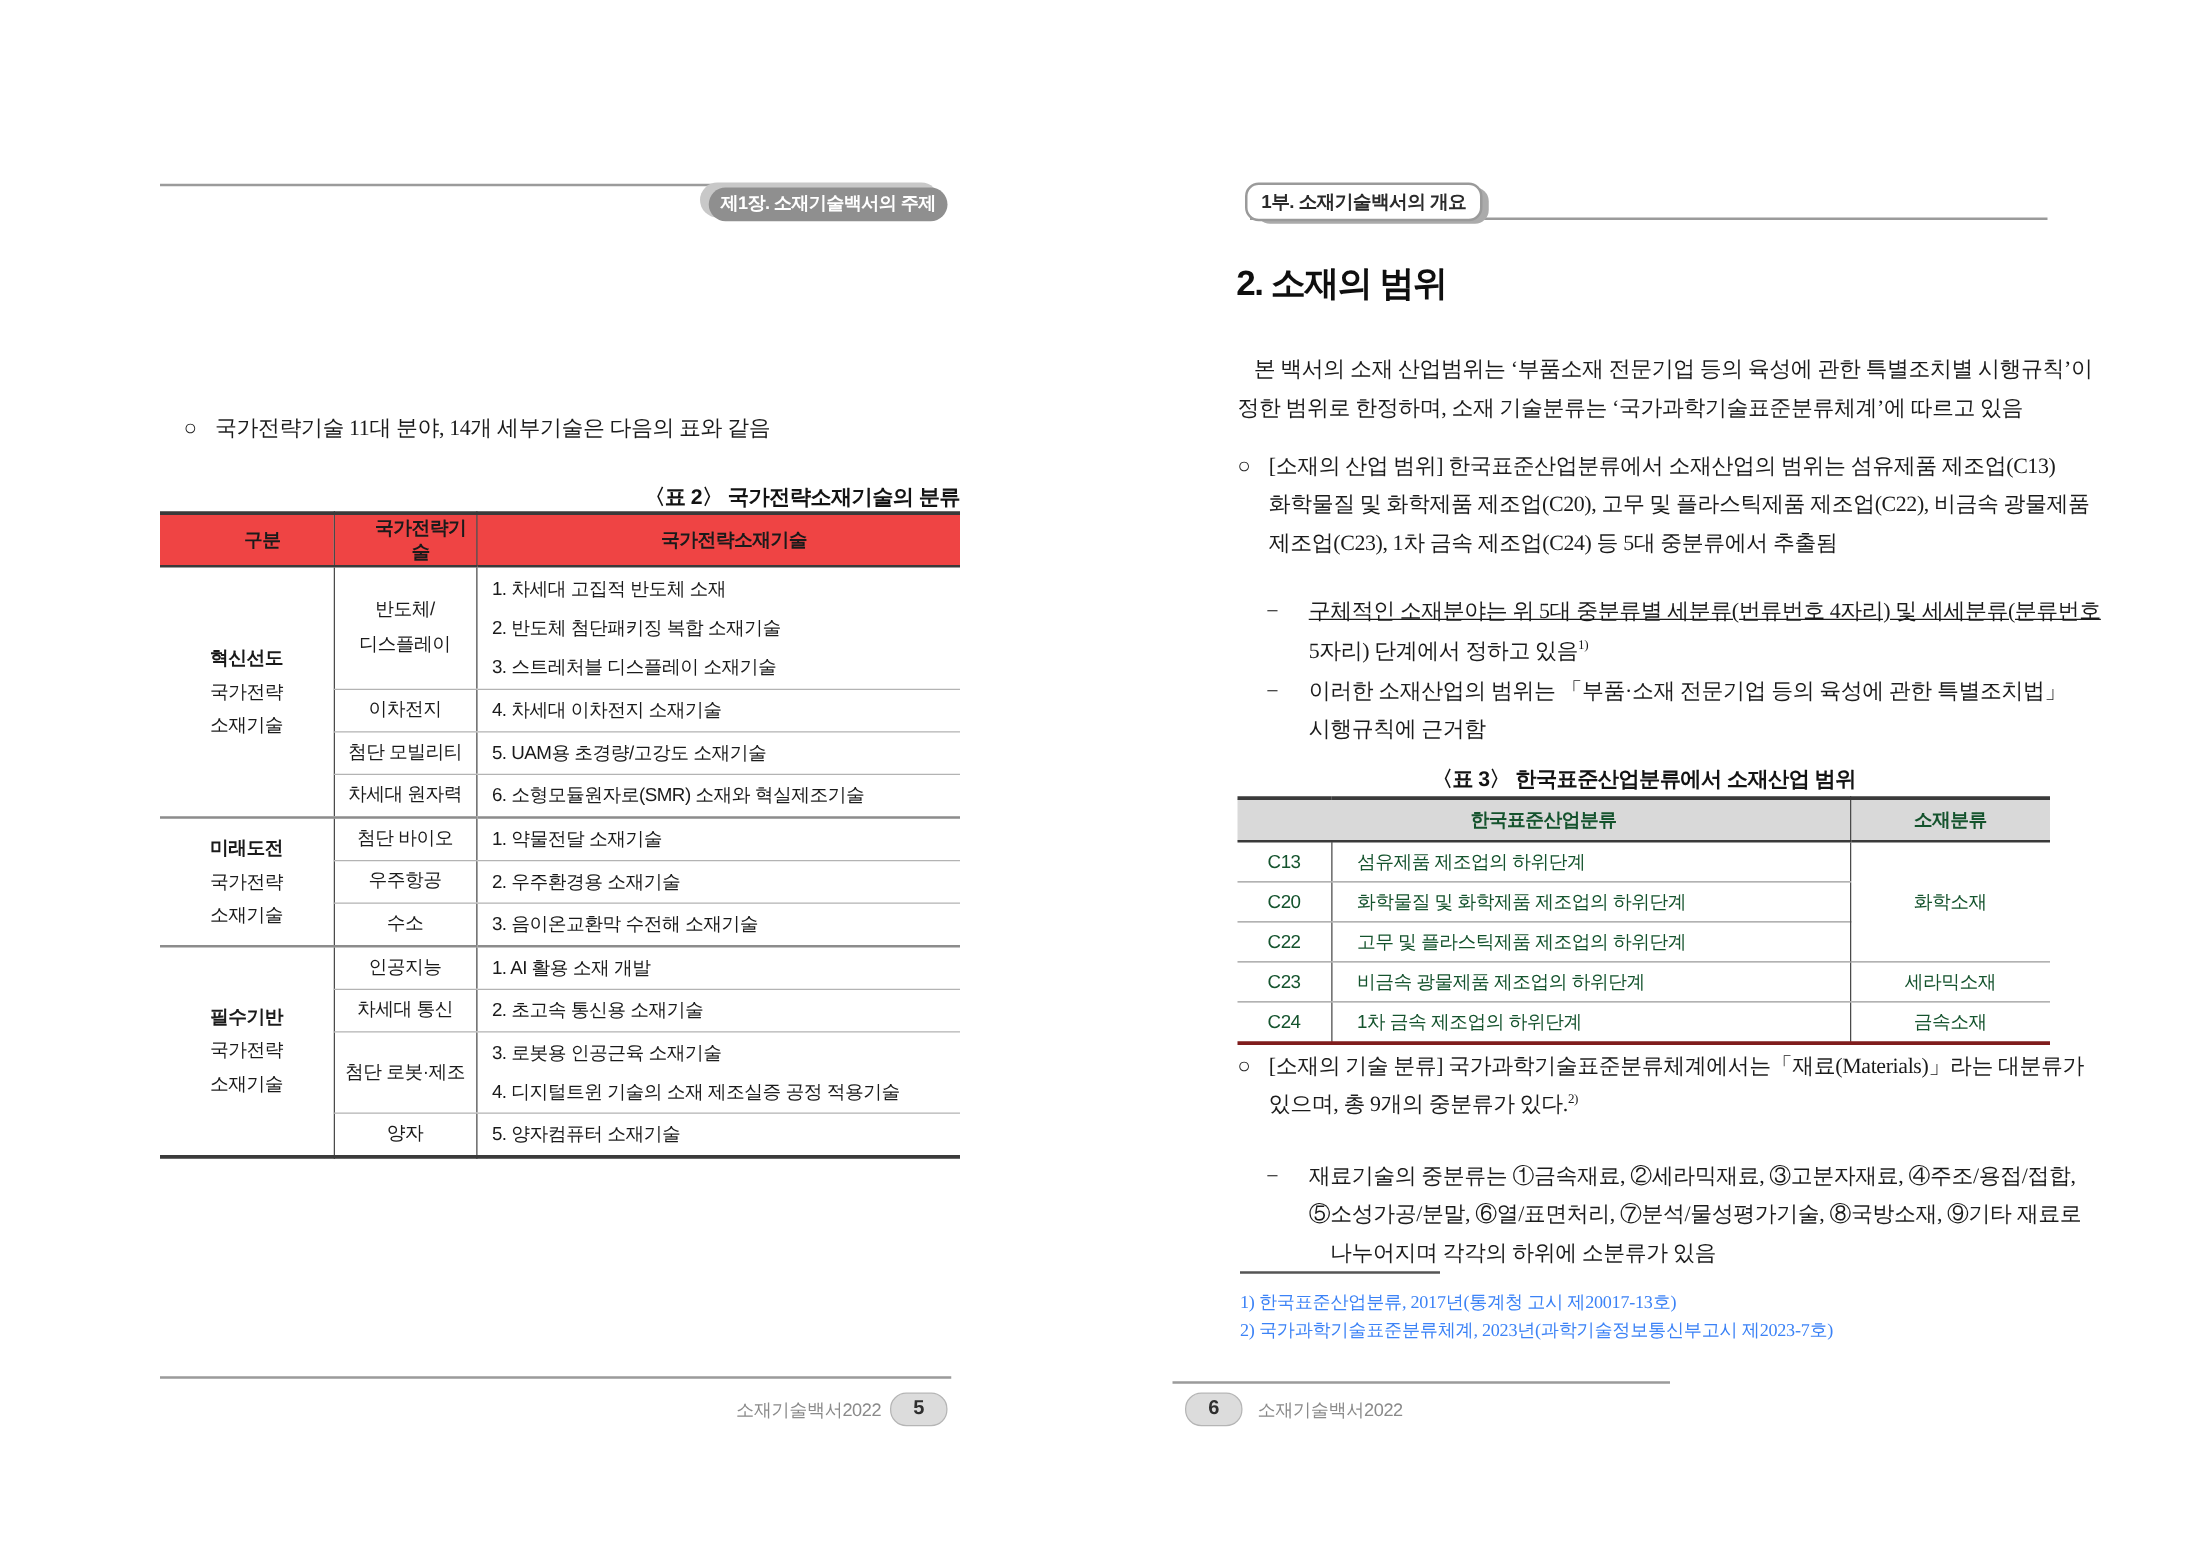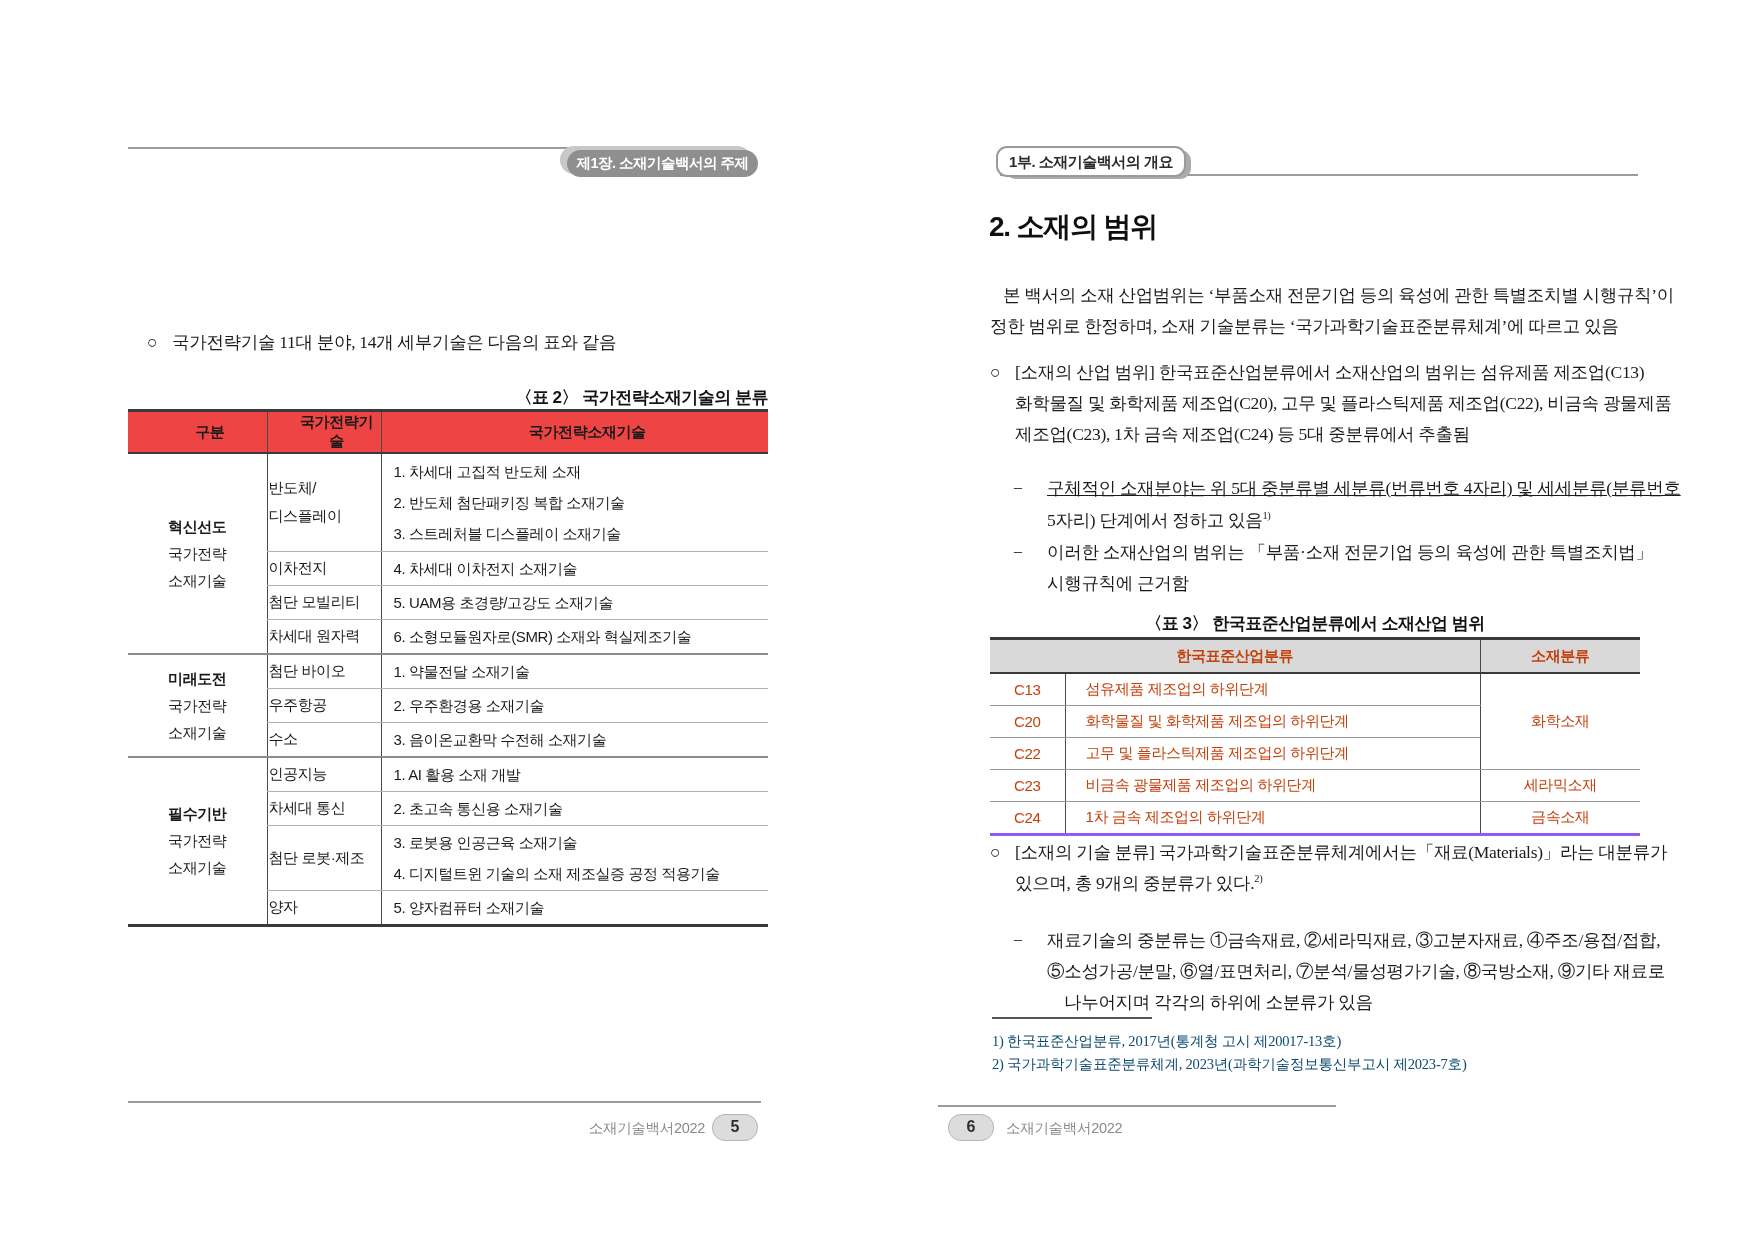--- a/index.html
+++ b/index.html
@@ -23,42 +23,42 @@
   
   .bl{position:absolute;font-family:"Liberation Serif",serif;font-size:17.5px;color:#1b1b1b;
       white-space:nowrap;letter-spacing:-0.3px;}
   .bl sup{font-size:10.5px;vertical-align:super;line-height:0;}
   .mk-o{display:inline-block;width:25px;}
   .mk-d{display:inline-block;width:34px;}
   .h2{position:absolute;font-family:"Liberation Sans",sans-serif;font-weight:bold;font-size:28px;
       letter-spacing:-1.2px;color:#0f0f0f;white-space:nowrap;}
   .ttl{position:absolute;font-family:"Liberation Sans",sans-serif;font-weight:bold;font-size:17px;
       color:#131313;text-align:center;letter-spacing:-0.5px;}
-  .fn{position:absolute;font-family:"Liberation Serif",serif;font-size:14.5px;color:#0c4a6e;white-space:nowrap;letter-spacing:-0.2px;}
+  .fn{position:absolute;font-family:"Liberation Serif",serif;font-size:14.5px;color:#3b82f6;white-space:nowrap;letter-spacing:-0.2px;}
   
   .fpill{position:absolute;width:44px;height:25px;background:#dcdcdc;border:1px solid #b5b5b5;border-radius:13px;
     text-align:center;line-height:24px;font-family:"Liberation Sans",sans-serif;font-weight:bold;font-size:16px;color:#2e2e2e;}
   .ftext{position:absolute;font-family:"Liberation Sans",sans-serif;font-size:14.5px;color:#8a8a8a;letter-spacing:-0.3px;white-space:nowrap;}
   
   .t2{position:absolute;border-collapse:collapse;table-layout:fixed;width:640px;
     font-family:"Liberation Sans",sans-serif;font-size:15px;color:#1a1a1a;
     border-top:3px solid #3a3a3a;border-bottom:3px solid #3a3a3a;letter-spacing:-0.4px;}
   .t2 th{background:#ef4444;height:34px;font-weight:bold;font-size:15px;border-bottom:2px solid #3a3a3a;text-align:center;padding-left:26px;}
   .t2 td{border-bottom:1px solid #b3b3b3;}
   .t2 .vl{border-left:1px solid #4a4a4a;}
   .t2 tr.gsep td{border-top:2px solid #8c8c8c;}
-  .t2 .tech{text-align:left;vertical-align:middle;line-height:28px;}
+  .t2 .tech{text-align:center;vertical-align:middle;line-height:28px;}
   .t2 .mat{text-align:left;padding-left:12px;vertical-align:middle;margin-left:32px;}
   .t2 .mat div{line-height:31px;}
   .t2 .gubun{text-align:center;vertical-align:middle;line-height:27px;background:#ffffff;}
   .t2 .gb{font-weight:bold;}
   
   .t3{position:absolute;border-collapse:collapse;table-layout:fixed;width:650px;
-    font-family:"Liberation Sans",sans-serif;font-size:15px;color:#c2410c;
-    border-top:3px solid #3a3a3a;border-bottom:3px solid #8b5cf6;letter-spacing:-0.4px;}
+    font-family:"Liberation Sans",sans-serif;font-size:15px;color:#14532d;
+    border-top:3px solid #3a3a3a;border-bottom:3px solid #7f1d1d;letter-spacing:-0.4px;}
   .t3 th{background:#d9d9d9;height:30px;font-weight:bold;font-size:15px;border-bottom:2px solid #3a3a3a;text-align:center;}
   .t3 td{border-bottom:1px solid #999999;height:29px;vertical-align:middle;}
   .t3 .vl{border-left:1px solid #4a4a4a;}
   .t3 .code{text-align:center;}
   .t3 .desc{text-align:left;padding-left:20px;}
   .t3 .cat{text-align:center;}
 </style>
 </head>
 <body>
 

